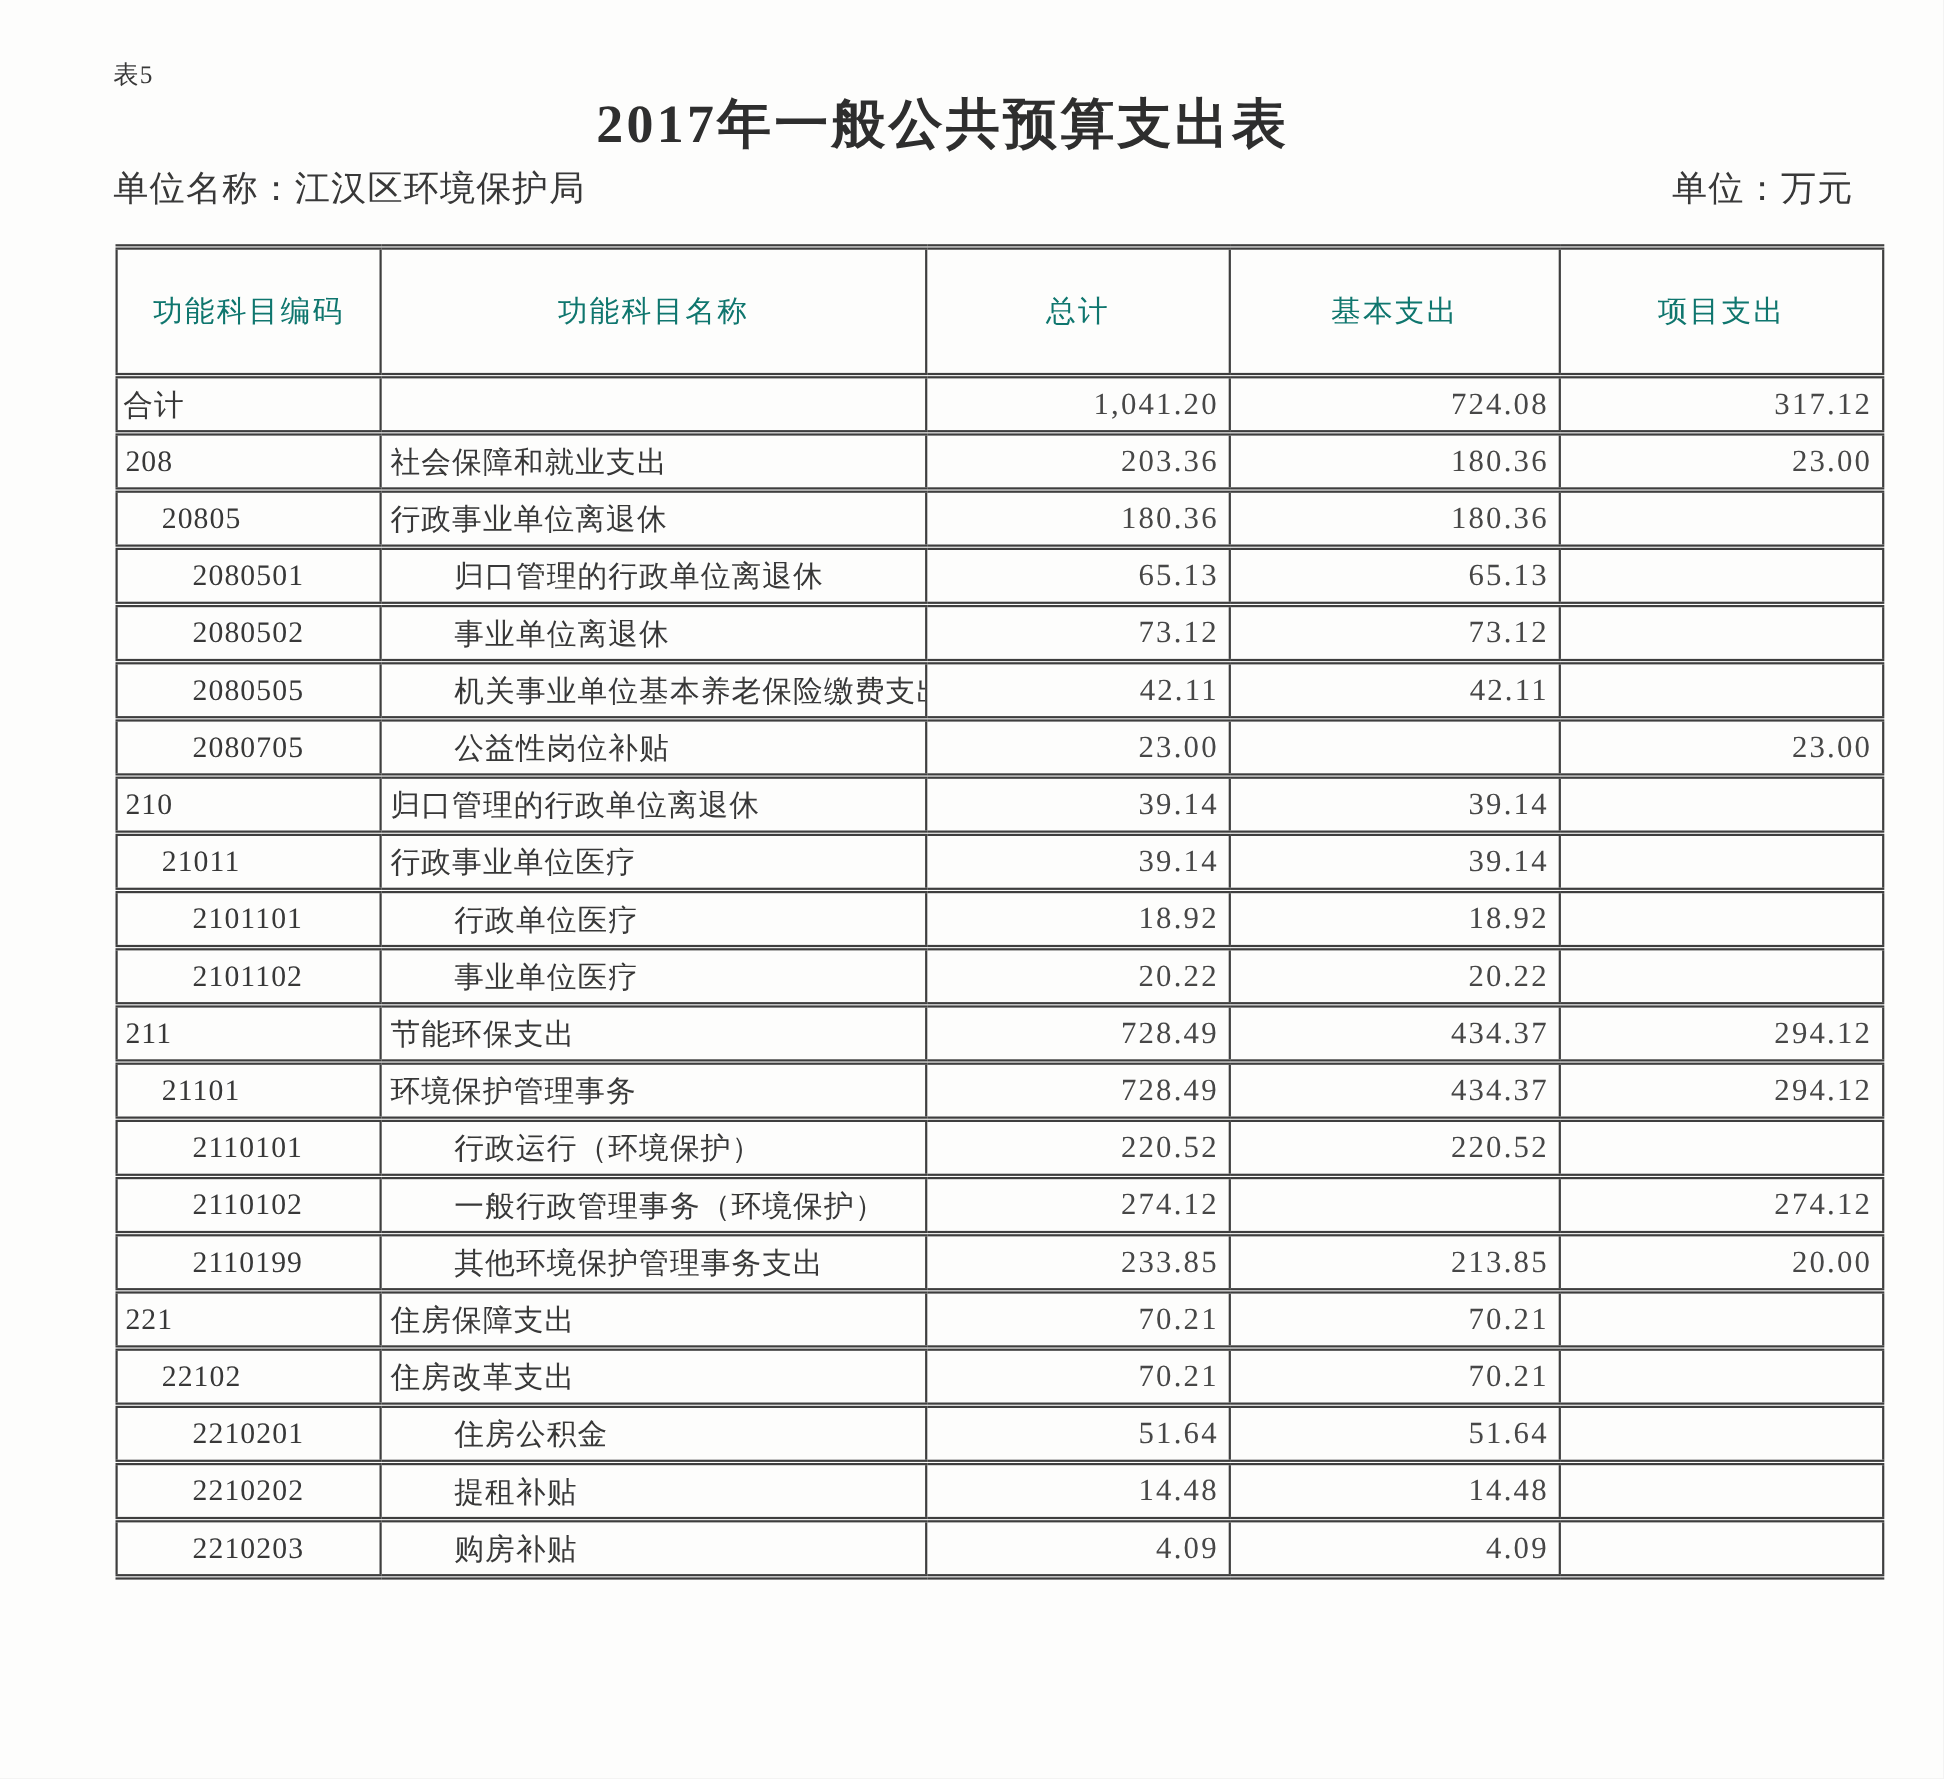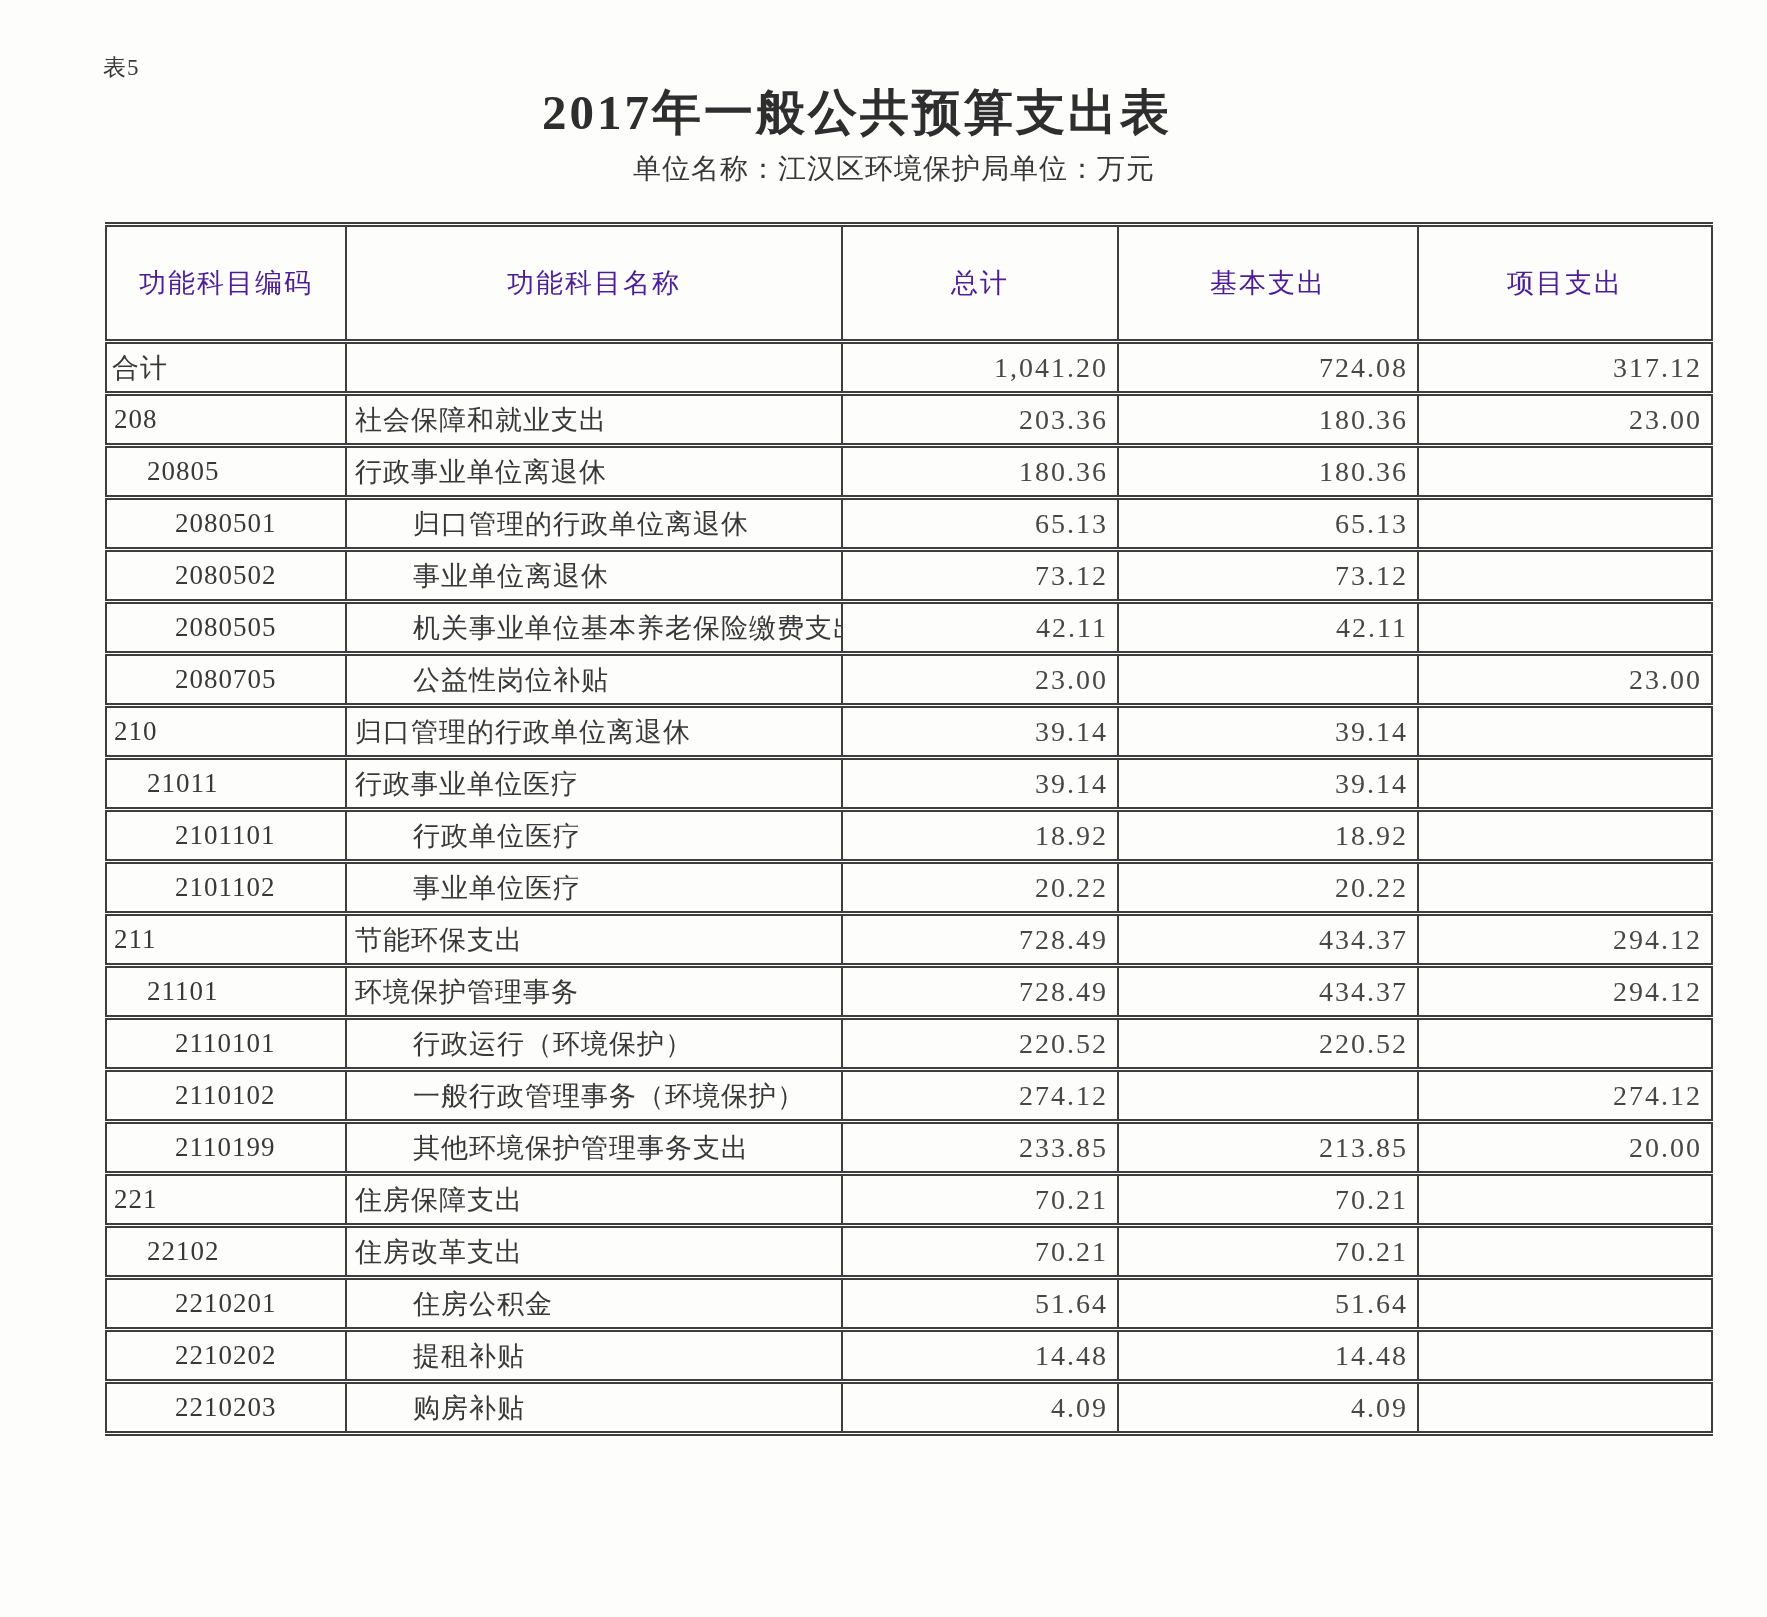--- a/index.html
+++ b/index.html
@@ -16,43 +16,43 @@
     font-size:23px;letter-spacing:1px;
   }
   .page-title{
     position:absolute;left:54px;top:80px;width:1606px;
     text-align:center;
     font-size:49px;font-weight:bold;letter-spacing:3px;
     color:#2e2e2e;
   }
   .meta-row{
     position:absolute;left:103px;top:150px;width:1582px;
-    display:flex;justify-content:center;align-items:flex-end;
-    font-size:28px;letter-spacing:1px;
+    display:flex;justify-content:space-between;align-items:flex-end;
+    font-size:32px;letter-spacing:1px;
   }
   table.budget{
     position:absolute;left:105px;top:222px;
     width:1606px;
     border-collapse:collapse;table-layout:fixed;
   }
   .budget th,.budget td{
     border-left:2px solid #3e3e3e;
     border-right:2px solid #3e3e3e;
     border-top:5px double #3e3e3e;
     border-bottom:5px double #3e3e3e;
     font-weight:normal;
     font-size:27px;
     overflow:hidden;white-space:nowrap;
     background:#fdfdfc;
   }
   .budget th{
     height:110px;
     text-align:center;
     letter-spacing:2px;
-    color:#4c1d95;
+    color:#0f766e;
   }
   .budget td{height:47px;padding:0;}
   .col-code{width:240px;}
   .col-name{width:496px;}
   .col-total{width:276px;}
   .col-basic{width:300px;}
   .col-project{width:294px;}
   td.cell-code{text-align:left;padding-left:6px;letter-spacing:1px;}
   td.cell-name{text-align:left;padding-left:8px;letter-spacing:1px;}
   td.cell-total,td.cell-basic,td.cell-project{

